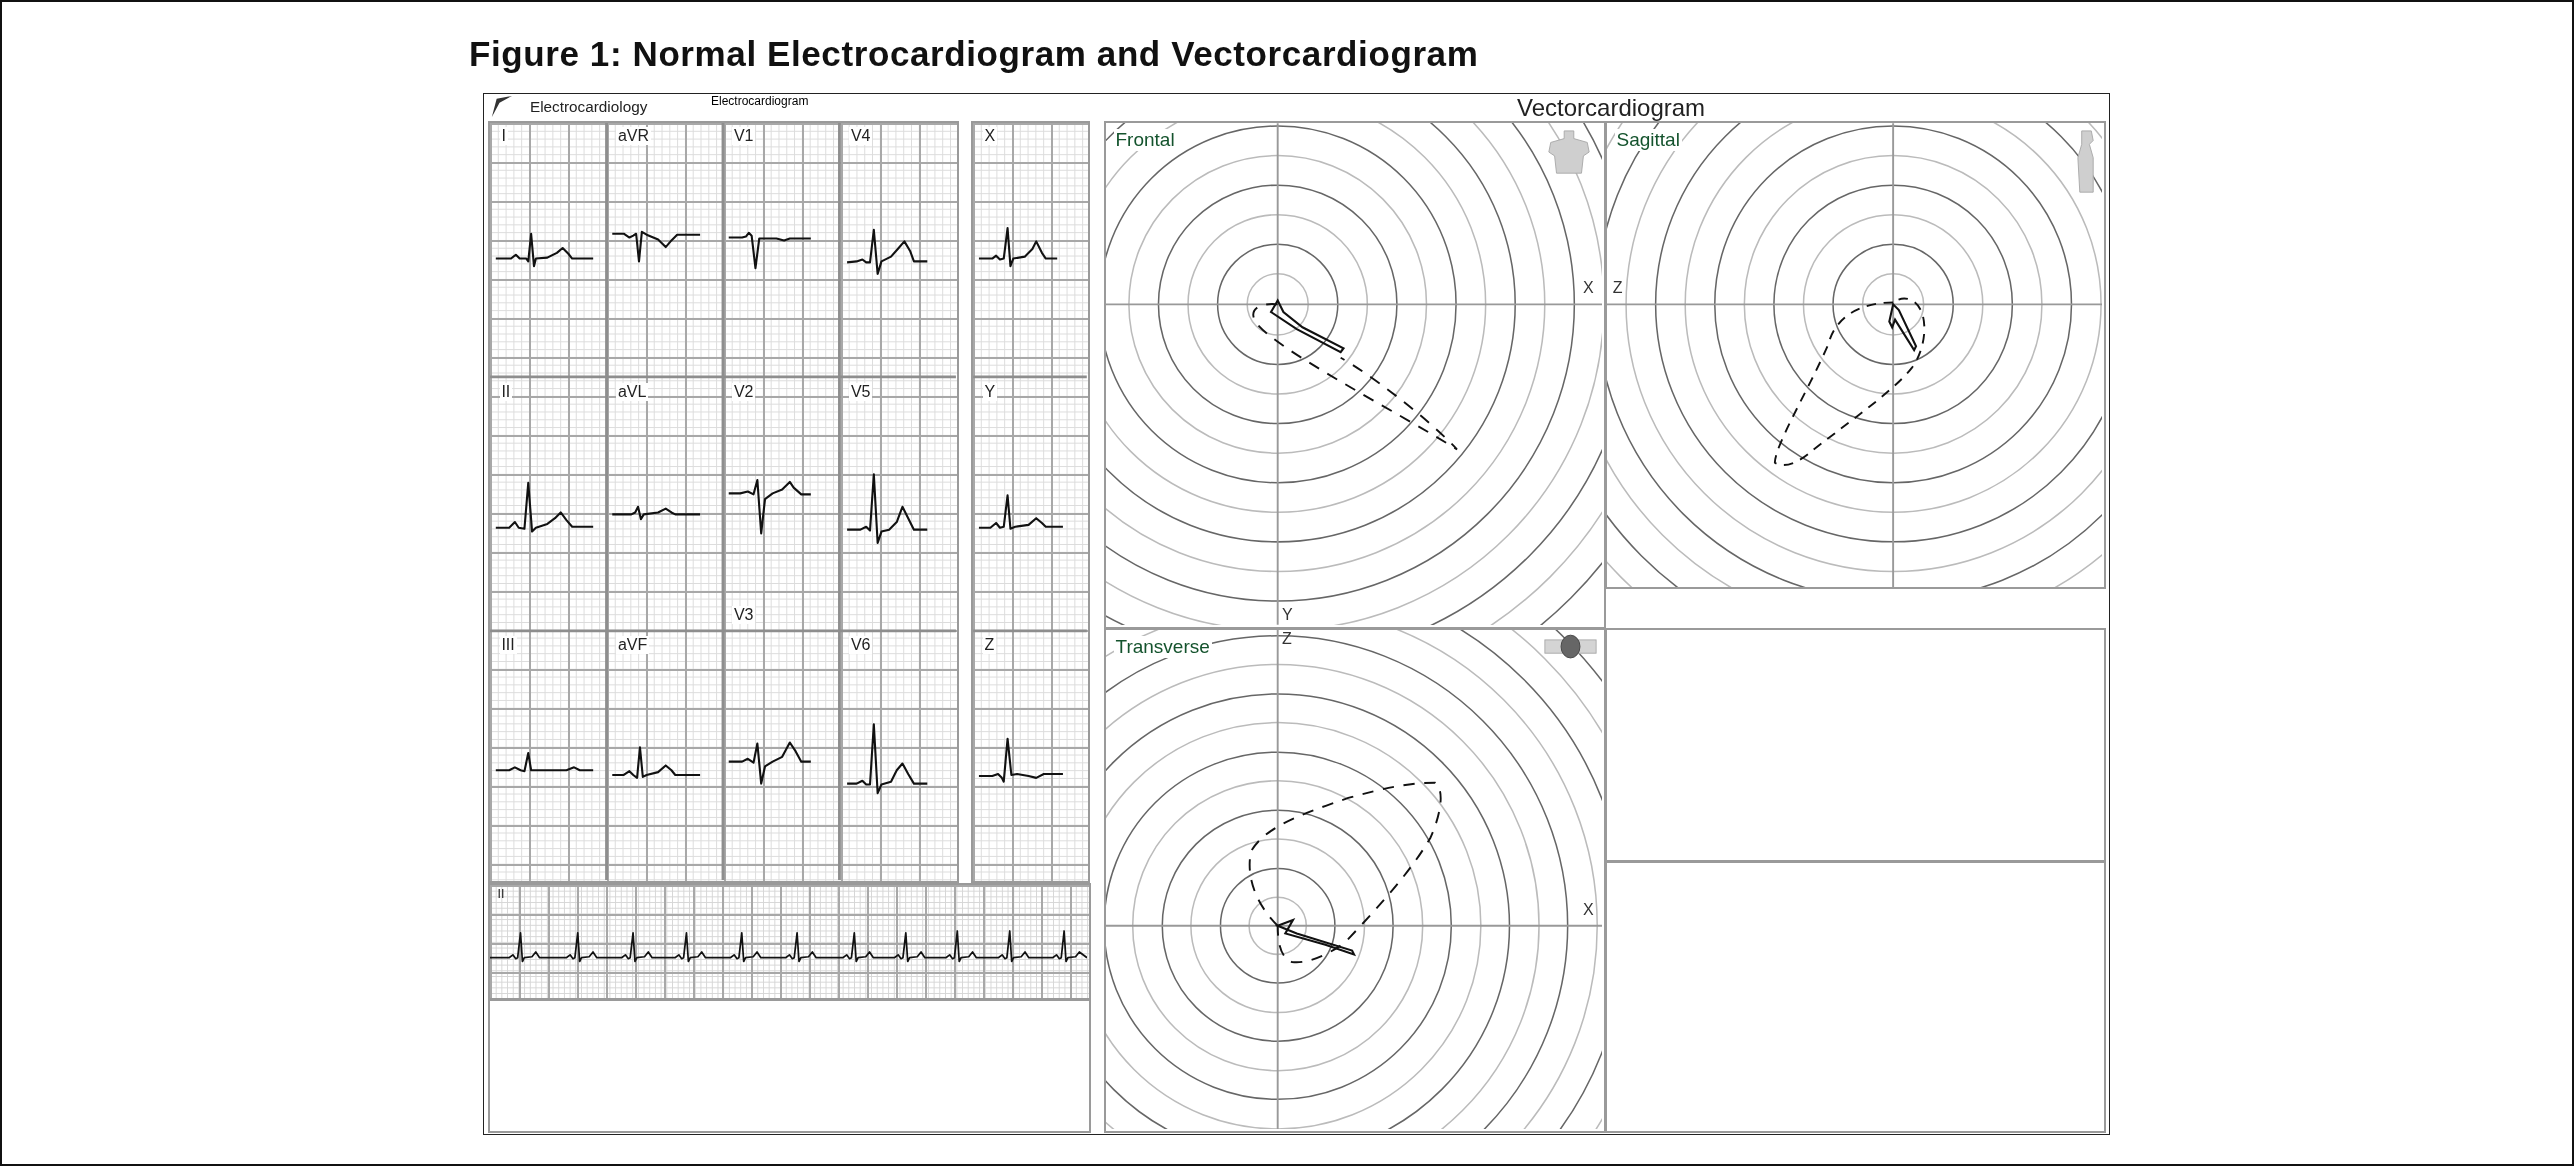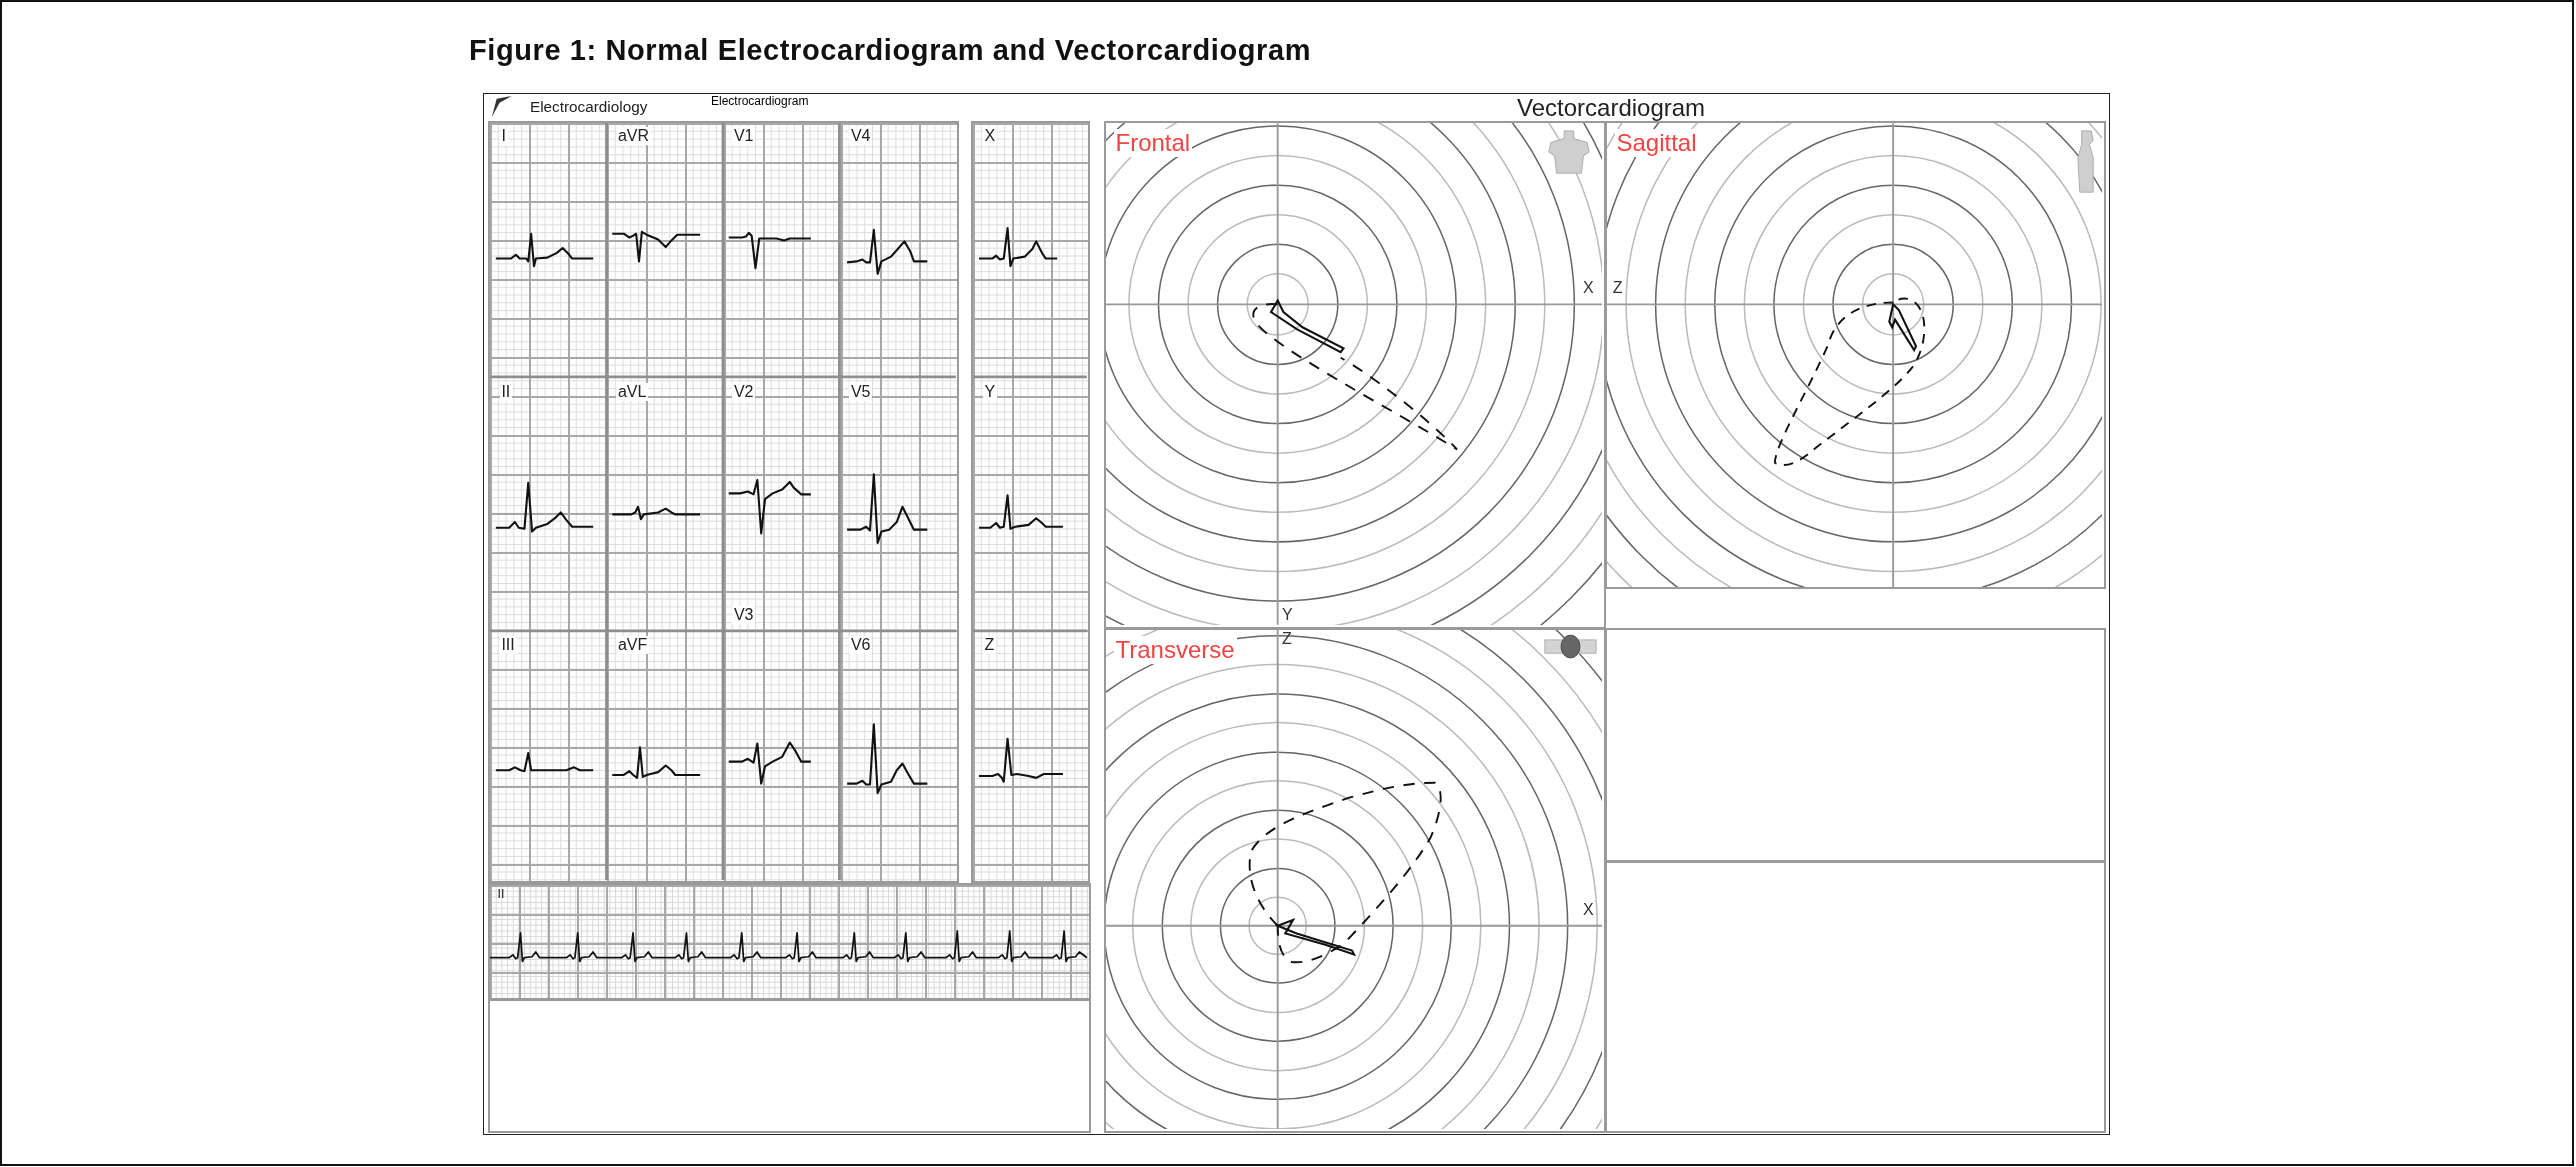--- a/index.html
+++ b/index.html
@@ -1,18 +1,18 @@
 <!DOCTYPE html>
 <html><head>
 <meta charset="utf-8">
 <style>
   html, body { margin:0; padding:0; background:#ffffff; }
   body { width:2576px; height:1168px; position:relative; overflow:hidden; font-family:"Liberation Sans", sans-serif; }
   .page-border { position:absolute; left:0; top:0; width:2570px; height:1162px; border:2.9px solid #111; }
-  .fig-title { position:absolute; left:469px; top:34px; font-size:29px; font-weight:bold; color:#111; letter-spacing:0.6px; white-space:nowrap; }
+  .fig-title { position:absolute; left:469px; top:34px; font-size:35px; font-weight:bold; color:#111; letter-spacing:0.6px; white-space:nowrap; }
   .frame { position:absolute; left:483px; top:93px; width:1625px; height:1040px; border:1.9px solid #222; }
   .hdr-logo { position:absolute; left:488px; top:95px; width:25px; height:23px; }
   .hdr-sub { position:absolute; left:530px; top:98px; font-size:15.3px; color:#222; white-space:nowrap; }
   .hdr-ecg { position:absolute; left:711px; top:94px; font-size:12px; color:#000000; white-space:nowrap; }
   .hdr-vcg { position:absolute; left:1517px; top:94px; font-size:24px; color:#222; white-space:nowrap; }
   .panel { position:absolute; box-sizing:border-box; border:2.9px solid #9a9a9a; background:#fff; }
   .grid { background-color:#fff;
     background-image:
       linear-gradient(#a8a8a8 1.9px, transparent 1.9px),
       linear-gradient(90deg, #a8a8a8 1.9px, transparent 1.9px),
@@ -20,21 +20,21 @@
       linear-gradient(90deg, #dcdcdc 1px, transparent 1px);
     background-size: 39px 39px, 39px 39px, 7.8px 7.8px, 7.8px 7.8px; }
   .grid.strip { background-image:
       linear-gradient(#a8a8a8 1.9px, transparent 1.9px),
       linear-gradient(90deg, #a8a8a8 1.9px, transparent 1.9px),
       linear-gradient(#d6d6d6 1px, transparent 1px),
       linear-gradient(90deg, #d6d6d6 1px, transparent 1px);
     background-size: 29px 29px, 29px 29px, 5.7px 5.7px, 5.7px 5.7px; }
   .lead-label { position:absolute; left:11.4px; top:5.7px; font-size:16px; color:#222; background:#fff; padding:0 1.9px; }
   .lead-svg { position:absolute; left:0; top:0; }
-  .vcg-label { position:absolute; font-size:24px; color:#ef4444; background:#fff; padding:0 1.9px; }
+  .vcg-label { position:absolute; font-size:19px; color:#14532d; background:#fff; padding:0 1.9px; }
   .axis-label { position:absolute; font-size:16px; color:#333; }
   svg { display:block; }
 </style>
 </head>
 <body>
 
 <div class="page-border"></div>
 <div class="fig-title">Figure 1: Normal Electrocardiogram and Vectorcardiogram</div>
 
 <div class="frame"></div>

